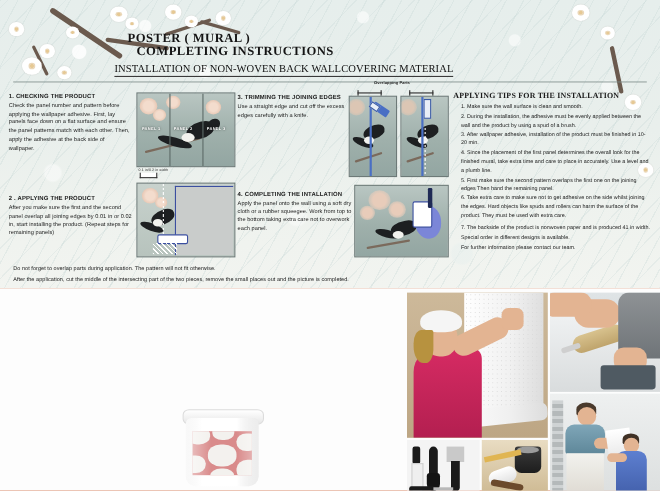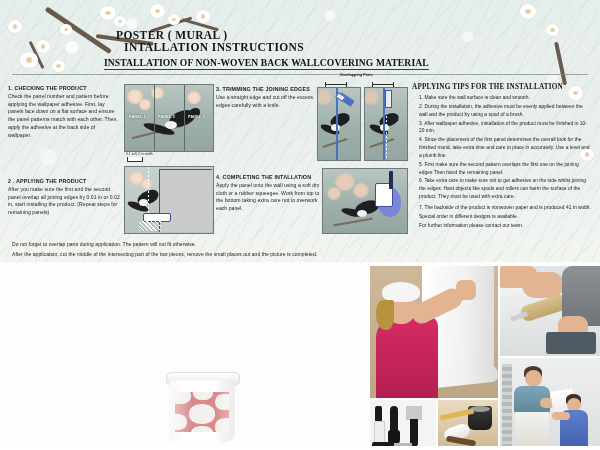--- a/index.html
+++ b/index.html
@@ -36,21 +36,21 @@
 
   
   .title1,.title2{
     position:absolute;font-family:"Liberation Serif", serif;font-weight:bold;
     color:#141414;letter-spacing:.4px;
   }
   .title1{left:116px;top:29px;font-size:11.5px;}
   .title2{left:124px;top:41px;font-size:11.5px;}
   .subtitle{
     position:absolute;left:104px;top:57px;font-family:"Liberation Serif", serif;
-    font-weight:bold;font-size:9.6px;color:#111;letter-spacing:.1px;
+    font-weight:normal;font-size:9.6px;color:#111;letter-spacing:.1px;
     border-bottom:1px solid #3a3a3a;padding-bottom:1px;
   }
   .rule-top{position:absolute;left:12px;top:74px;width:576px;height:1px;background:#7d8c8a;opacity:.75;}
 
   
   .step{position:absolute;color:#1c1c1c;}
   .step h4{
     margin:0 0 2px 0;font-size:5.4px;font-weight:bold;letter-spacing:.15px;
     text-transform:uppercase;
   }
@@ -178,21 +178,21 @@
     <div class="blossom" style="left:60px;top:24px;width:12px;height:11px;"></div>
     <div class="blossom" style="left:8px;top:20px;width:14px;height:13px;"></div>
     <div class="blossom" style="left:520px;top:4px;width:16px;height:15px;"></div>
     <div class="blossom" style="left:546px;top:24px;width:13px;height:12px;"></div>
     <div class="branch" style="left:556px;top:40px;width:44px;height:4px;transform:rotate(78deg);"></div>
     <div class="blossom" style="left:568px;top:86px;width:15px;height:14px;"></div>
     <div class="blossom" style="left:580px;top:148px;width:14px;height:13px;"></div>
   </div>
 
   <div class="title1">POSTER ( MURAL )</div>
-  <div class="title2">INTALLATION INSTRUCTIONS</div>
+  <div class="title2">COMPLETING INSTRUCTIONS</div>
   <div class="subtitle">INSTALLATION OF NON-WOVEN BACK WALLCOVERING MATERIAL</div>
   <div class="rule-top"></div>
 
   <div class="step s1">
     <h4>1. CHECKING THE PRODUCT</h4>
     <p>Check the panel number and pattern before applying the wallpaper adhesive. First, lay panels face down on a flat surface and ensure the panel patterns match with each other. Then, apply the adhesive at the back side of wallpaper.</p>
   </div>
 
   <div class="mural" style="left:124px;top:84px;width:88px;height:66px;">
     <div class="mbranch" style="left:6px;top:46px;width:52px;height:2px;transform:rotate(-14deg);"></div>

